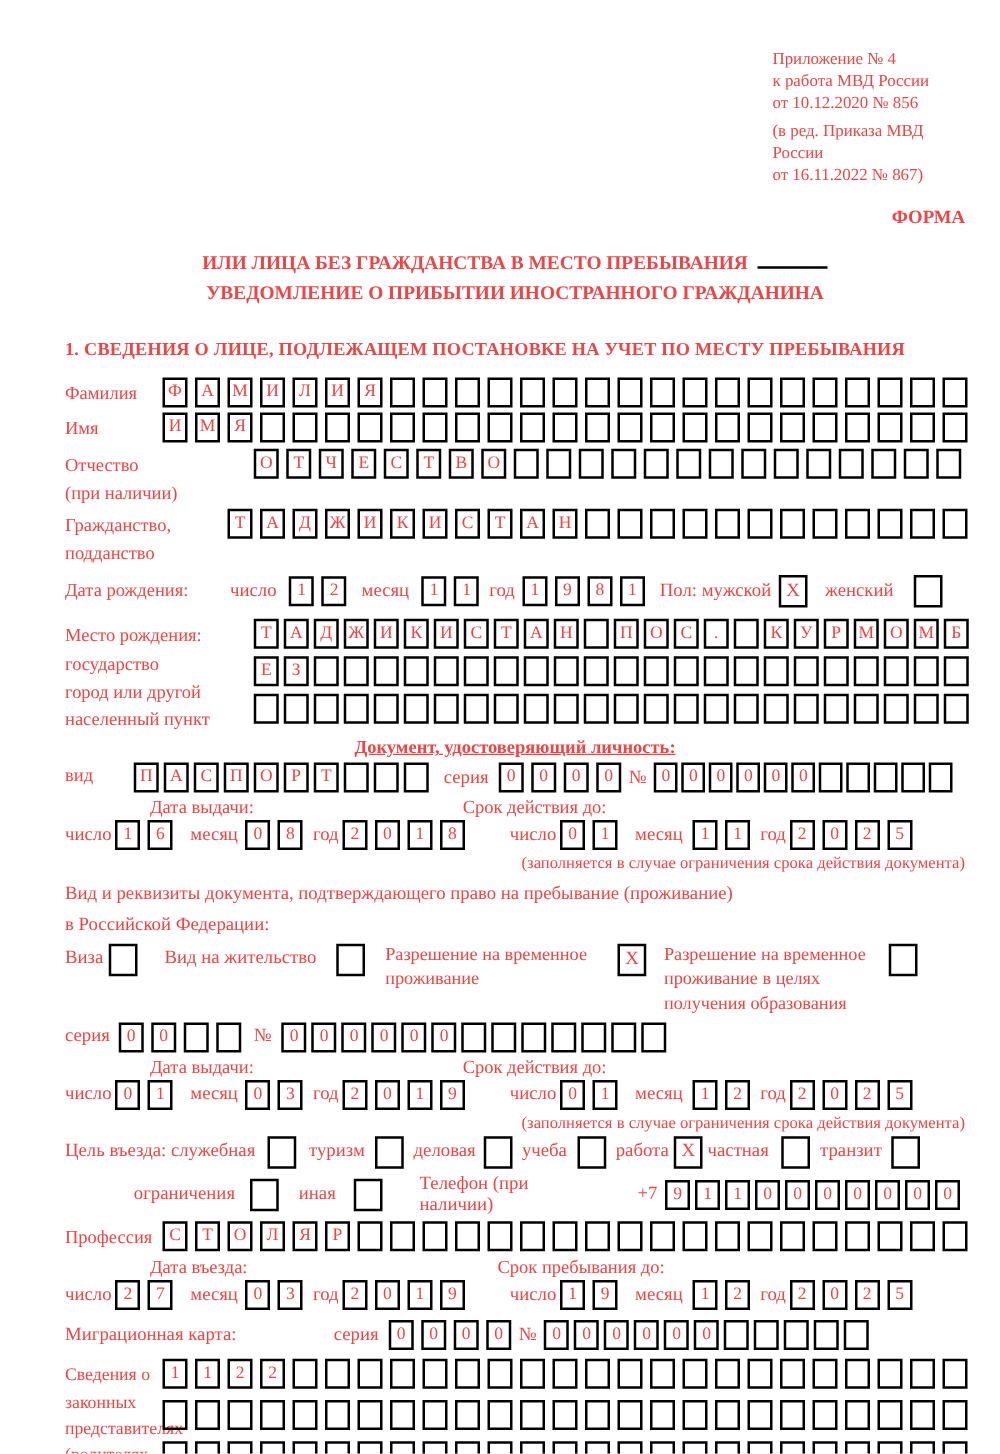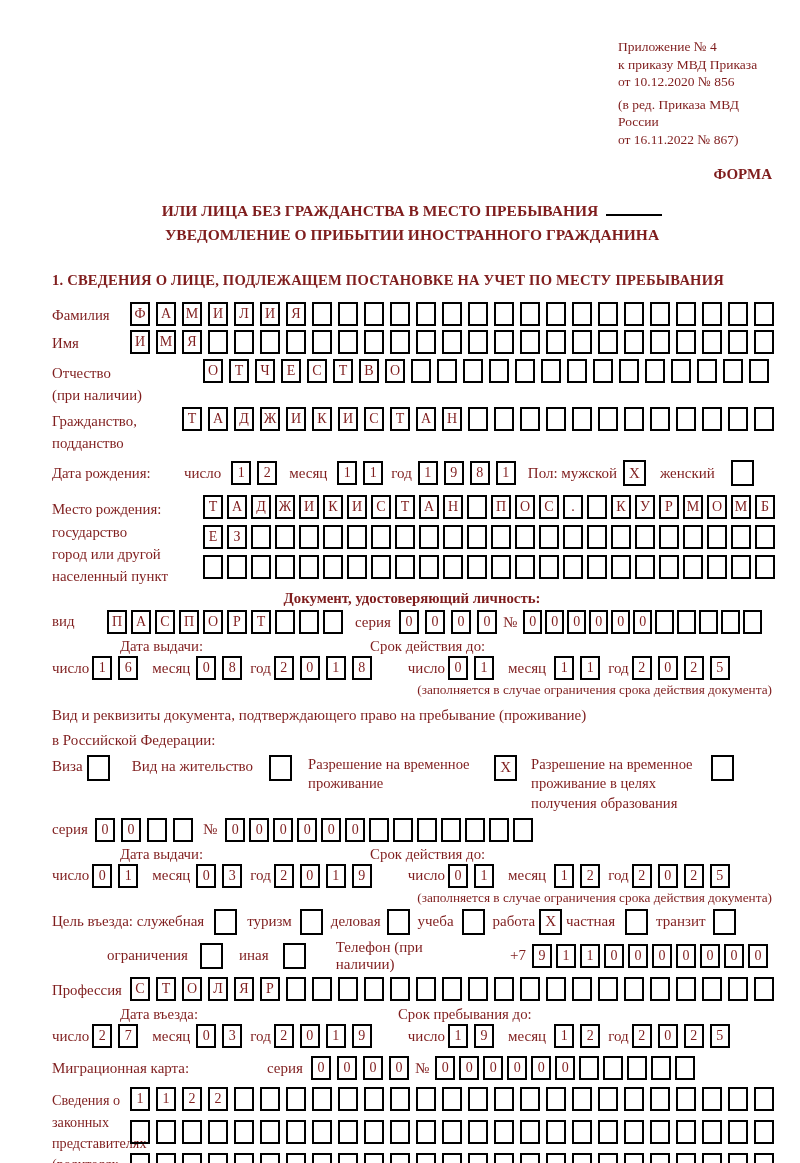--- a/index.html
+++ b/index.html
@@ -1,18 +1,18 @@
 <!DOCTYPE html>
 <html><head>
 <meta charset="utf-8">
 <style>
   * { margin:0; padding:0; box-sizing:border-box; }
   html,body { background:#ffffff; }
   .page {
-    width:800px; height:1163px; background:#ffffff; color:#7f1d1d;
+    width:800px; height:1163px; background:#ffffff; color:#ef4444;
     font-family:"Liberation Serif","DejaVu Serif",serif; font-size:15px;
     padding:38px 28px 0 52px; overflow:hidden; position:relative;
   }
   
   .hdr { margin-left:566px; font-size:13.5px; line-height:1.3; }
   .hdr .gap { margin-top:5px; }
   .forma { font-weight:bold; text-align:right; margin-top:18px; font-size:15px; }
   .title { font-weight:bold; text-align:center; font-size:15.5px; line-height:1.5; margin-top:16px; }
   .blank-line { display:inline-block; width:56px; height:13px; border-bottom:2px solid #000; margin-left:8px; }
   .sec-heading { font-weight:bold; font-size:14.6px; margin-top:26px; letter-spacing:.2px; }
@@ -24,34 +24,34 @@
     flex:none; width:20px; height:24px; border:2px solid #000; margin-right:6px;
     display:flex; align-items:center; justify-content:center; font-size:14px;
   }
   .tight .cell { margin-right:4px; }
   .xtight .cell { width:19px; margin-right:3px; }
   .cb {
     flex:none; width:23px; height:26px; border:2px solid #000;
     display:inline-flex; align-items:center; justify-content:center; font-size:15px;
   }
   .dlbl { padding-top:3px; }
-  .doc-heading { font-weight:bold; text-align:center; font-size:14.8px; margin-top:3px; }
+  .doc-heading { font-weight:bold; text-align:center; font-size:14.8px; margin-top:3px;text-decoration:underline; }
   .dhead { display:flex; font-size:14.8px; }
   .note { text-align:right; font-size:13.3px; margin-top:2px; }
   .stack > div { line-height:1.5; }
   .center-label { font-size:14.6px; line-height:1.35; }
 </style>
 </head>
 <body>
 
 <div class="page">
 
   <div class="hdr">
     <div>Приложение № 4</div>
-    <div>к приказу МВД Приказа</div>
+    <div>к работа МВД России</div>
     <div>от 10.12.2020 № 856</div>
     <div class="gap">(в ред. Приказа МВД России</div>
     <div>от 16.11.2022 № 867)</div>
   </div>
 
   <div class="forma">ФОРМА</div>
 
   <div class="title">
     <div>
       <span>ИЛИ ЛИЦА БЕЗ ГРАЖДАНСТВА В МЕСТО ПРЕБЫВАНИЯ</span><span class="blank-line"></span>

